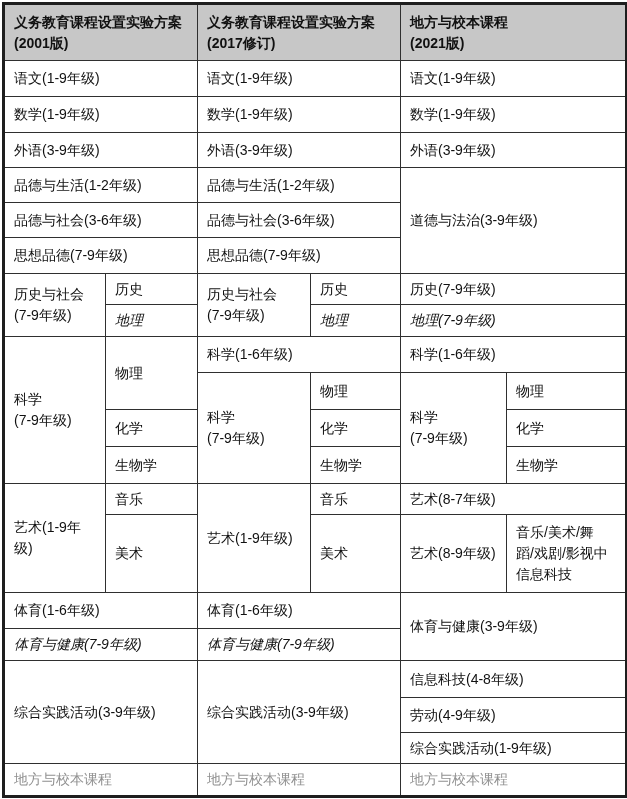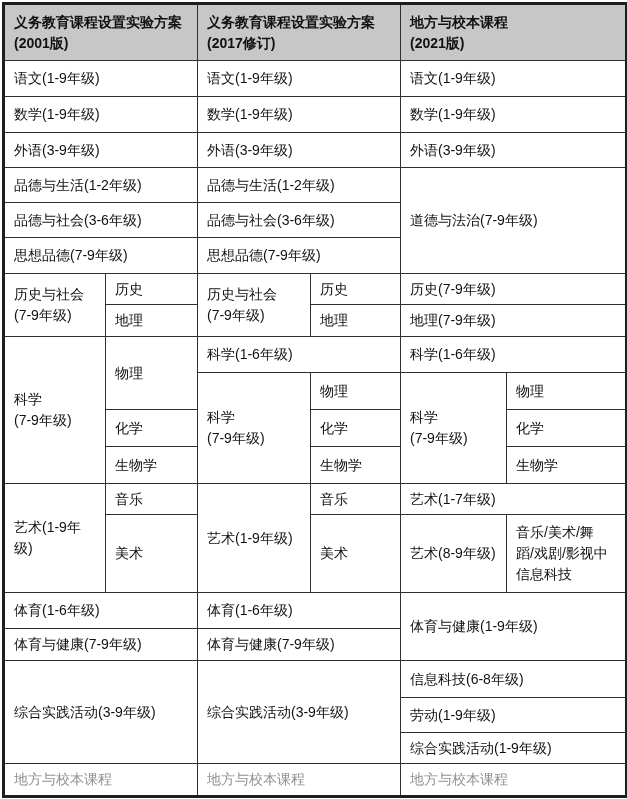--- a/index.html
+++ b/index.html
@@ -32,21 +32,21 @@
   th {
     background: var(--header_bg, #c7c7c7);
     font-weight: bold;
   }
   td.muted { color: var(--muted_text, #909090); font-family: Liberation Serif, serif; }
   tr.r57 { height: 57px; }
   tr.r36 { height: 36px; }
   tr.r35 { height: 35px; }
   tr.r37 { height: 37px; }
   tr.r31 { height: 31px; }
-  tr.r32 { height: 32px; }
+  tr.r32 { height: 32px; font-style: italic; }
   tr.r78 { height: 78px; }
   tr.r33 { height: 33px; }
 </style>
 </head>
 <body>
 
 <table class="curriculum">
   <colgroup>
     <col style="width:102px">
       <col style="width:92px">
@@ -80,21 +80,21 @@
 
   <tr class="r35">
     <td colspan="2">外语(3-9年级)</td>
     <td colspan="2">外语(3-9年级)</td>
     <td colspan="2">外语(3-9年级)</td>
   </tr>
 
   <tr class="r35">
     <td colspan="2">品德与生活(1-2年级)</td>
     <td colspan="2">品德与生活(1-2年级)</td>
-    <td colspan="2" rowspan="3">道德与法治(7-9年级)</td>
+    <td colspan="2" rowspan="3">道德与法治(3-9年级)</td>
   </tr>
 
   <tr class="r35">
     <td colspan="2">品德与社会(3-6年级)</td>
     <td colspan="2">品德与社会(3-6年级)</td>
   </tr>
 
   <tr class="r36">
     <td colspan="2">思想品德(7-9年级)</td>
     <td colspan="2">思想品德(7-9年级)</td>
@@ -143,51 +143,51 @@
     <td>生物学</td>
     <td>生物学</td>
     <td>生物学</td>
   </tr>
 
   <tr class="r31">
     <td rowspan="2">艺术(1-9年级)</td>
     <td>音乐</td>
     <td rowspan="2">艺术(1-9年级)</td>
     <td>音乐</td>
-    <td colspan="2">艺术(1-7年级)</td>
+    <td colspan="2">艺术(8-7年级)</td>
   </tr>
 
   <tr class="r78">
     <td>美术</td>
     <td>美术</td>
     <td>艺术(8-9年级)</td>
     <td>音乐/美术/舞
 蹈/戏剧/影视中
 信息科技</td>
   </tr>
 
   <tr class="r36">
     <td colspan="2">体育(1-6年级)</td>
     <td colspan="2">体育(1-6年级)</td>
-    <td colspan="2" rowspan="2">体育与健康(1-9年级)</td>
+    <td colspan="2" rowspan="2">体育与健康(3-9年级)</td>
   </tr>
 
   <tr class="r32">
     <td colspan="2">体育与健康(7-9年级)</td>
     <td colspan="2">体育与健康(7-9年级)</td>
   </tr>
 
   <tr class="r37">
     <td colspan="2" rowspan="3">综合实践活动(3-9年级)</td>
     <td colspan="2" rowspan="3">综合实践活动(3-9年级)</td>
-    <td colspan="2">信息科技(6-8年级)</td>
+    <td colspan="2">信息科技(4-8年级)</td>
   </tr>
 
   <tr class="r35">
-    <td colspan="2">劳动(1-9年级)</td>
+    <td colspan="2">劳动(4-9年级)</td>
   </tr>
 
   <tr class="r31">
     <td colspan="2">综合实践活动(1-9年级)</td>
   </tr>
 
   <tr class="r33">
     <td colspan="2" class="muted">地方与校本课程</td>
     <td colspan="2" class="muted">地方与校本课程</td>
     <td colspan="2" class="muted">地方与校本课程</td>

